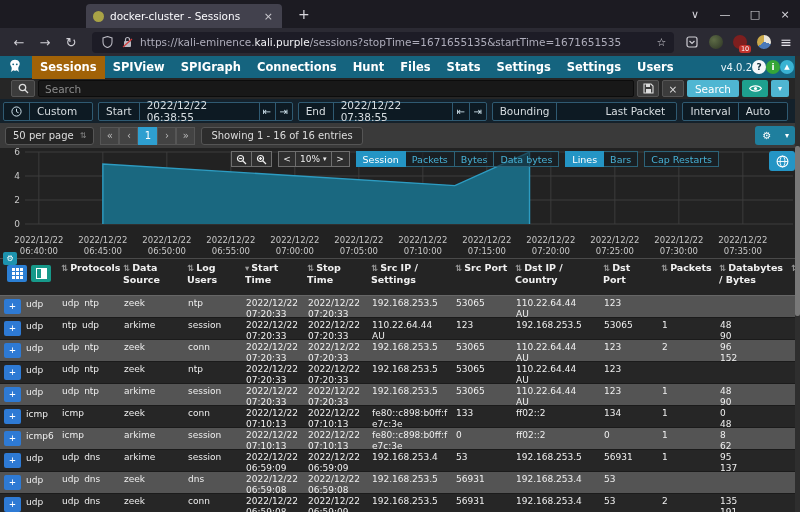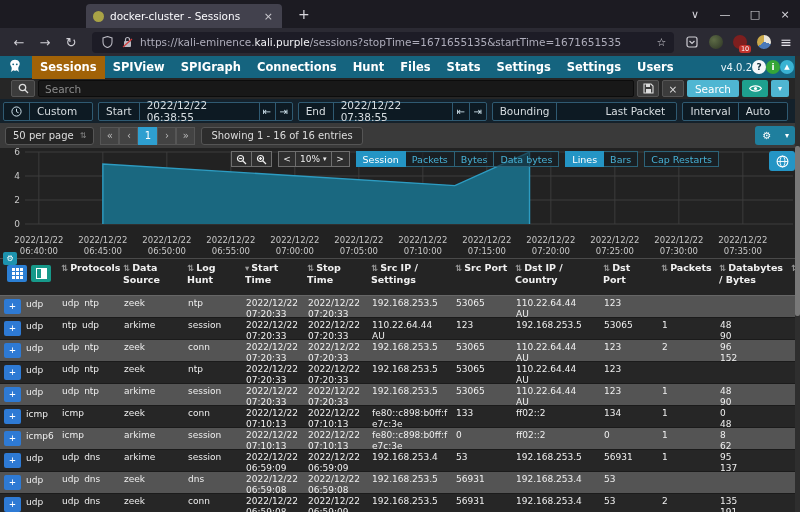--- a/index.html
+++ b/index.html
@@ -437,21 +437,21 @@
         <button class="icon-btn tealb">
           <svg width="11" height="11" viewBox="0 0 11 11">
               <rect x="0.5" y="0.5" width="10" height="10" fill="none" stroke="#fff" stroke-width="1"></rect>
               <line x1="5.5" y1="0.5" x2="5.5" y2="10.5" stroke="#fff" stroke-width="1"></line>
               <rect x="6" y="1" width="4" height="9" fill="#fff"></rect>
             </svg>
         </button>
       </div>
     <div class="th"><span class="sort">⇅</span><span>Protocols</span></div>
         <div class="th"><span class="sort">⇅</span><span>Data Source</span></div>
-        <div class="th"><span class="sort">⇅</span><span>Log Hunt</span></div>
+        <div class="th"><span class="sort">⇅</span><span>Log Users</span></div>
         <div class="th"><span class="sort">▾</span><span>Start Time</span></div>
         <div class="th"><span class="sort">⇅</span><span>Stop Time</span></div>
         <div class="th"><span class="sort">⇅</span><span>Src IP / Settings</span></div>
         <div class="th"><span class="sort">⇅</span><span>Src Port</span></div>
         <div class="th"><span class="sort">⇅</span><span>Dst IP / Country</span></div>
         <div class="th"><span class="sort">⇅</span><span>Dst Port</span></div>
         <div class="th"><span class="sort">⇅</span><span>Packets</span></div>
         <div class="th"><span class="sort">⇅</span><span>Databytes / Bytes</span></div>
         <div class="th"><span class="sort">⇅</span></div>
       </div>

